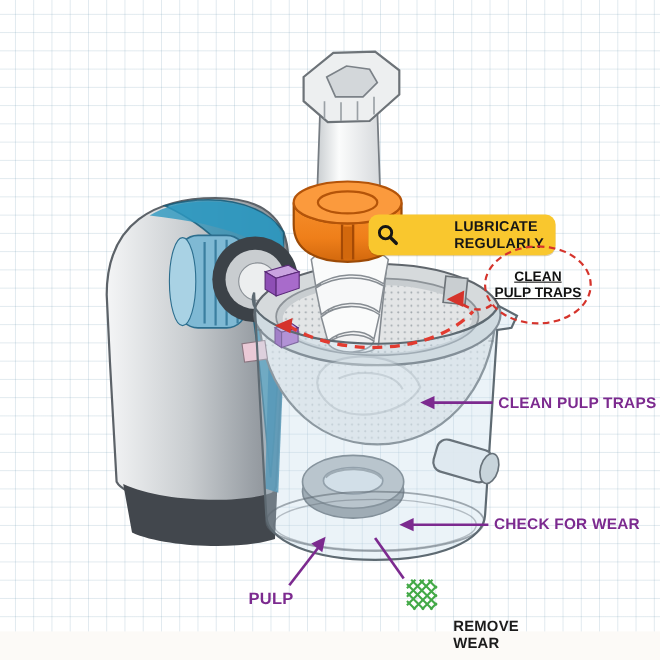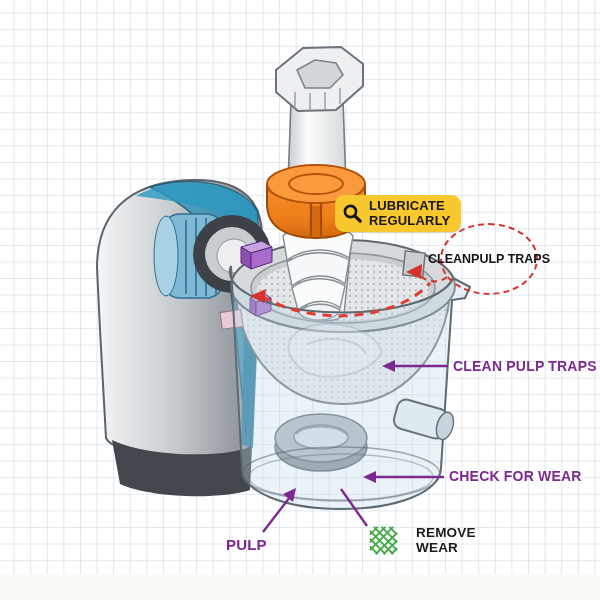--- a/index.html
+++ b/index.html
@@ -9,31 +9,31 @@
     background-image:
       linear-gradient(to right, rgba(116,156,180,0.22) 1px, transparent 1px),
       linear-gradient(to bottom, rgba(116,156,180,0.22) 1px, transparent 1px);
     background-size:16.6px 16.6px;background-position:-3px -4px;}
   .illu, .overlay{position:absolute;left:0;top:0;width:600px;height:600px;}
   .badge{position:absolute;left:335px;top:195px;background:#F9C72E;border-radius:9px;
     padding:4px 10px 4px 7px;display:flex;align-items:center;gap:6px;
     box-shadow:0 1px 0 rgba(120,80,0,0.25);}
   .badge .txt{font-weight:bold;font-size:13px;line-height:1.12;color:#161616;letter-spacing:.2px;}
   .callout{position:absolute;left:440px;top:223px;width:94px;height:68px;
-    border:2.5px dashed #D5332B;border-radius:50%;display:flex;flex-direction:row;
+    border:2.5px dashed #D5332B;border-radius:50%;display:flex;flex-direction:column;
     align-items:center;justify-content:center;text-align:center;
-    font-weight:bold;font-size:12.5px;line-height:1.2;color:#121212;white-space:nowrap;}
+    font-weight:bold;font-size:12.5px;line-height:1.2;color:#121212;white-space:nowrap;text-decoration:underline;}
   .lbl-purple{position:absolute;font-weight:bold;font-size:14px;color:#7C2A8F;
     letter-spacing:.2px;white-space:nowrap;}
   .lbl-pulp{left:226px;top:536px;font-size:15px;text-align:right;}
   .lbl-cpt{left:453px;top:358px;}
   .lbl-cfw{left:449px;top:468px;}
-  .remove-clogs{position:absolute;left:368px;top:525px;display:flex;align-items:flex-end;gap:17px;}
+  .remove-clogs{position:absolute;left:368px;top:525px;display:flex;align-items:flex-start;gap:7px;flex-direction:column;}
   .remove-clogs .txt{font-weight:bold;font-size:13.5px;line-height:1.1;color:#1b1b1b;letter-spacing:.2px;}
-  .stack span{display:block;}
+  .stack span{display:block;margin-left:44px;}
 </style>
 </head>
 <body>
 
 <div class="canvas">
   <div class="grid-bg"></div>
 
   <svg class="illu" viewBox="0 0 600 600">
     <defs>
       <linearGradient id="silverGrad" x1="0" y1="0" x2="1" y2="0">

